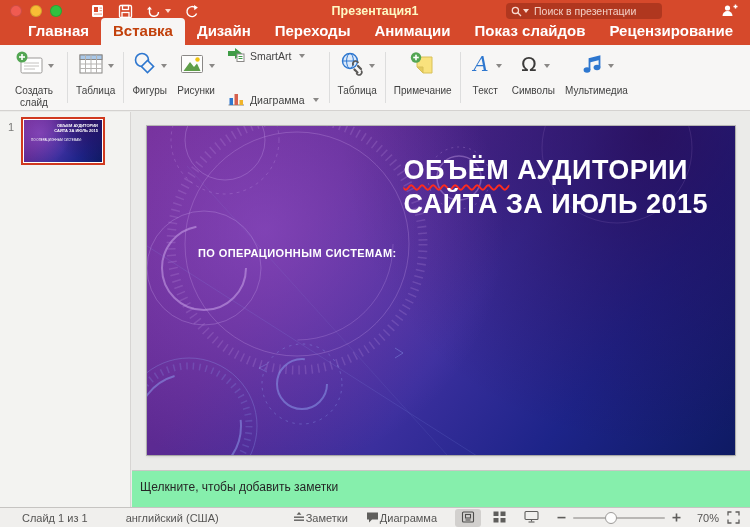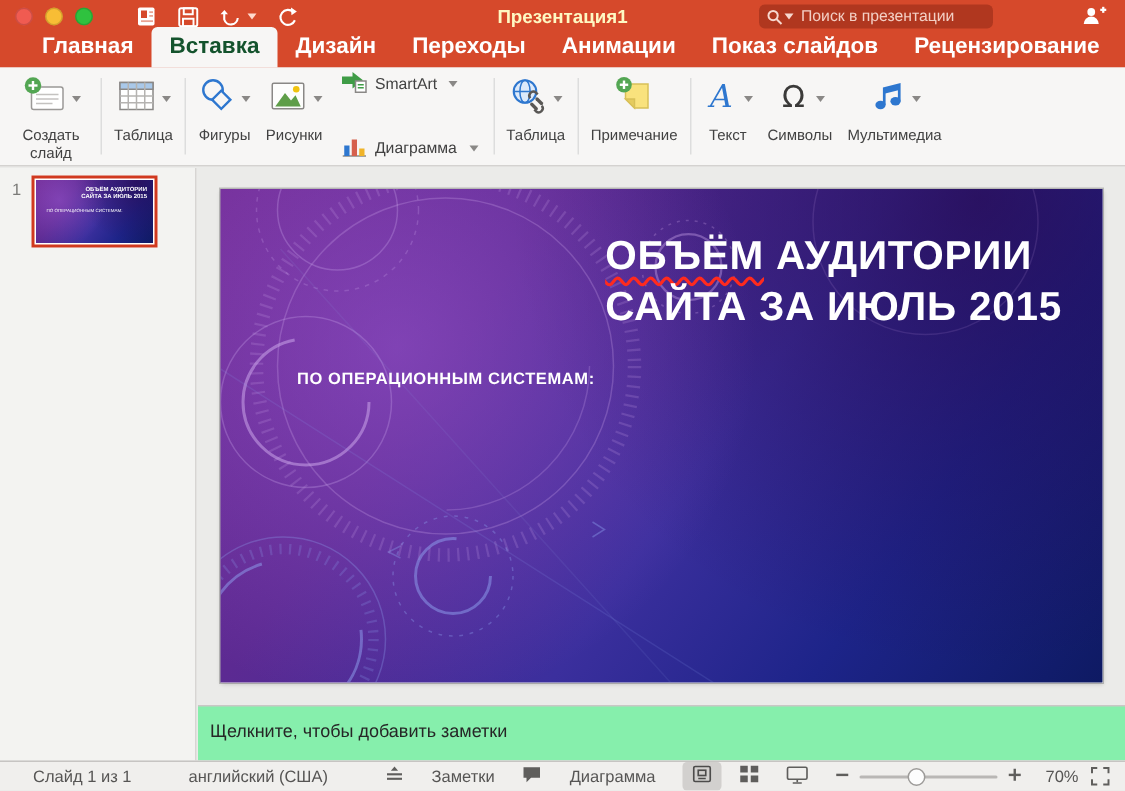--- a/index.html
+++ b/index.html
@@ -18,21 +18,21 @@
   .qa-icons{display:flex;gap:13px;margin-left:28px;align-items:center;}
   .qa-icons svg{display:block;}
   .win-title{position:absolute;left:50%;transform:translateX(-50%);color:#fef9c3;font-size:12.5px;font-weight:700;white-space:nowrap;}
   .searchbox{position:absolute;right:88px;top:3px;width:146px;height:16px;background:rgba(80,10,0,.28);border-radius:4px;display:flex;align-items:center;padding:0 5px;}
   .searchbox input{background:transparent;border:0;outline:0;color:#fff;font-size:10.5px;width:110px;font-family:"Liberation Sans",sans-serif;}
   .searchbox input::placeholder{color:rgba(255,234,226,.85);}
   .share-btn{position:absolute;right:12px;top:3px;}
   
   .tabbar{position:absolute;top:22px;left:0;right:0;height:23px;background:#d6492b;display:flex;align-items:flex-end;padding-left:16px;}
   .tab{color:#fff;font-size:15px;font-weight:700;padding:4px 12px 6px;border-radius:4px 4px 0 0;white-space:nowrap;cursor:default;}
-  .tab.active{background:#f7f6f5;color:#14532d;}
+  .tab.active{background:#f7f6f5;color:#c2410c;}
   .tabbar-right{position:absolute;right:8px;top:24px;display:flex;align-items:center;gap:10px;}
   
   .ribbon{position:absolute;top:45px;left:0;right:0;height:66px;background:#f7f6f5;border-bottom:1px solid #d4d2d0;display:flex;align-items:stretch;padding:2px 4px 2px 4px;box-sizing:border-box;}
   .rbtn{display:flex;flex-direction:column;align-items:center;justify-content:flex-start;padding:3px 5px 0;cursor:default;}
   .icon-wrap{display:flex;align-items:center;height:32px;}
   .caret{width:0;height:0;border-left:3.5px solid transparent;border-right:3.5px solid transparent;border-top:4px solid #8a8886;margin-left:3px;}
   .rlabel{font-size:10px;color:#424242;text-align:center;line-height:1.15;margin-top:3px;white-space:pre-line;}
   .rlabel.narrow{width:50px;}
   .rsep{width:1px;background:#ddd;margin:5px 3px;}
   .rstack{display:flex;flex-direction:column;justify-content:space-between;gap:8px;padding:0 7px;}
@@ -56,21 +56,21 @@
   .slide-title{position:absolute;top:27px;right:27px;color:#fff;font-size:27px;font-weight:600;line-height:1.27;letter-spacing:.5px;}
   .misspelled{text-decoration:underline;text-decoration-style:wavy;text-decoration-color:#ff2a1e;text-decoration-thickness:1.5px;text-underline-offset:5px;}
   .slide-subtitle{position:absolute;top:121px;left:51px;color:#fff;font-size:11px;font-weight:700;letter-spacing:.4px;}
   .notes{position:absolute;left:132px;right:0;top:470px;height:37px;background:#86efac;border-top:1px solid #c9c7c5;box-sizing:border-box;}
   .notes-text{font-size:12px;color:#262626;padding:9px 0 0 8px;}
   
   .statusbar{position:absolute;bottom:0;left:0;right:0;height:20px;background:#f0efed;border-top:1px solid #c6c4c2;display:flex;align-items:center;font-size:11px;color:#565554;box-sizing:border-box;}
   .sb-counter{margin-left:22px;}
   .sb-lang{margin-left:38px;}
   .sb-right{margin-left:auto;display:flex;align-items:center;}
-  .sb-item{display:flex;align-items:center;gap:19px;margin-right:18px;cursor:default;justify-content:space-between;}
+  .sb-item{display:flex;align-items:center;gap:1px;margin-right:18px;cursor:default;justify-content:space-between;}
   .viewbtn{display:flex;align-items:center;justify-content:center;padding:2px 6px;border-radius:3px;margin-right:6px;cursor:default;}
   .viewbtn.selected{background:#d2d0ce;}
   .zoomwrap{display:flex;align-items:center;gap:7px;margin:0 8px 0 6px;}
   .slider{position:relative;width:92px;height:12px;}
   .slider .track{position:absolute;top:5.5px;left:0;right:0;height:2px;background:#b9b7b5;border-radius:1px;}
   .slider .knob{position:absolute;top:0;left:32px;width:12px;height:12px;border-radius:50%;background:#fdfdfd;border:1px solid #9d9b99;box-sizing:border-box;}
   .sb-zoom{width:30px;text-align:right;}
   .sb-expand{margin:0 10px 0 8px;display:flex;}
 </style>
 </head>

